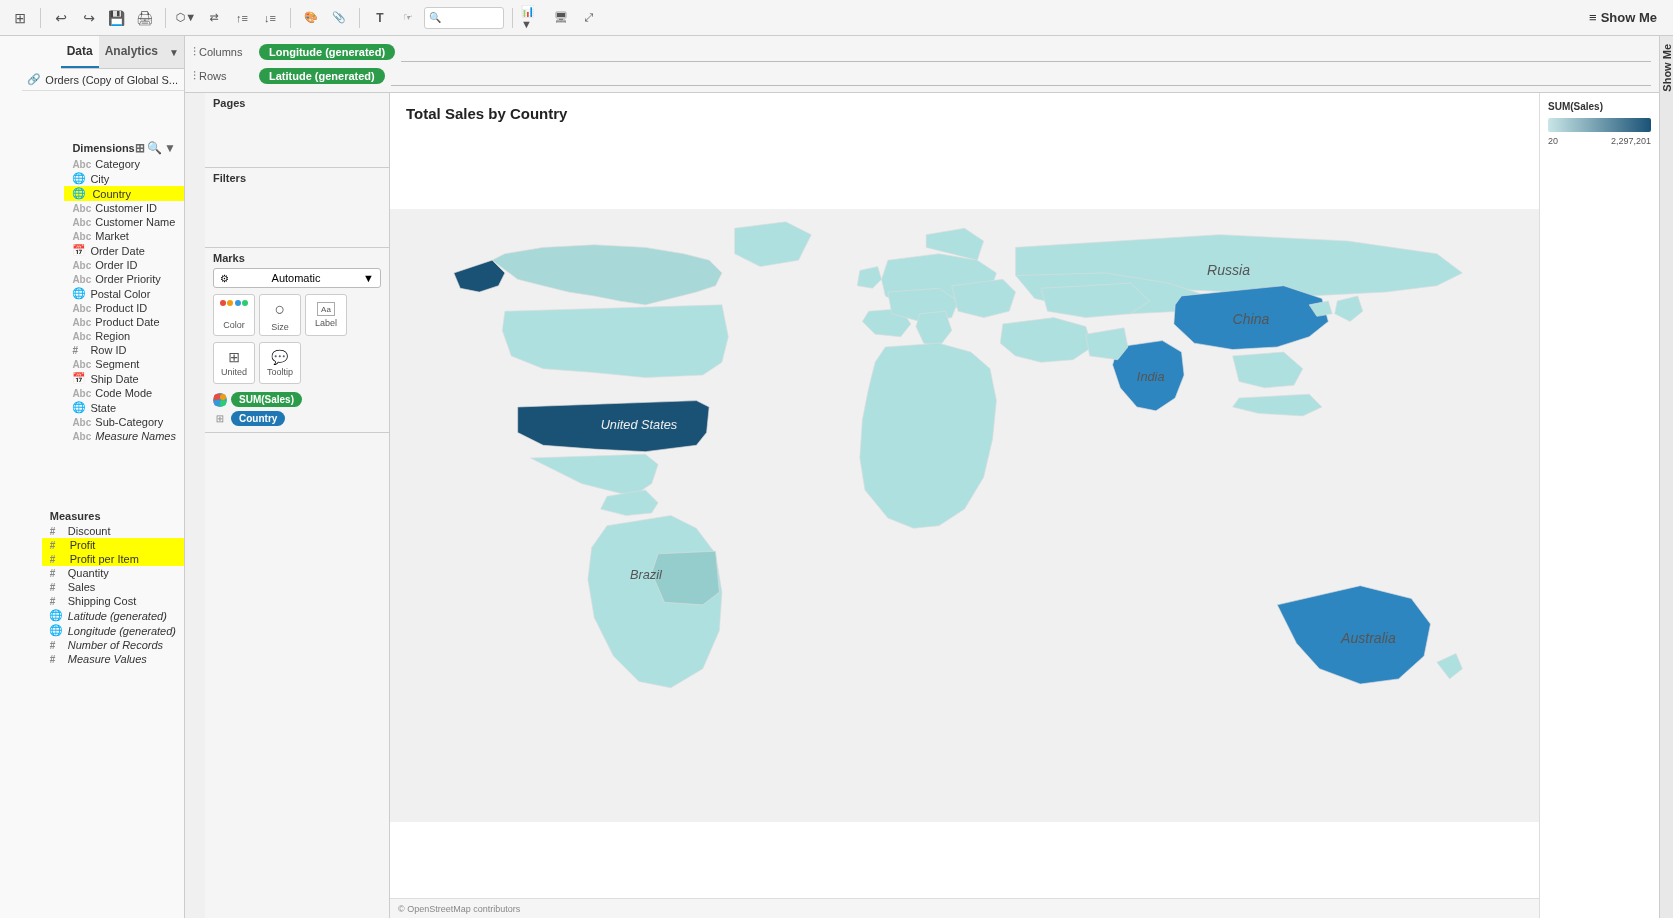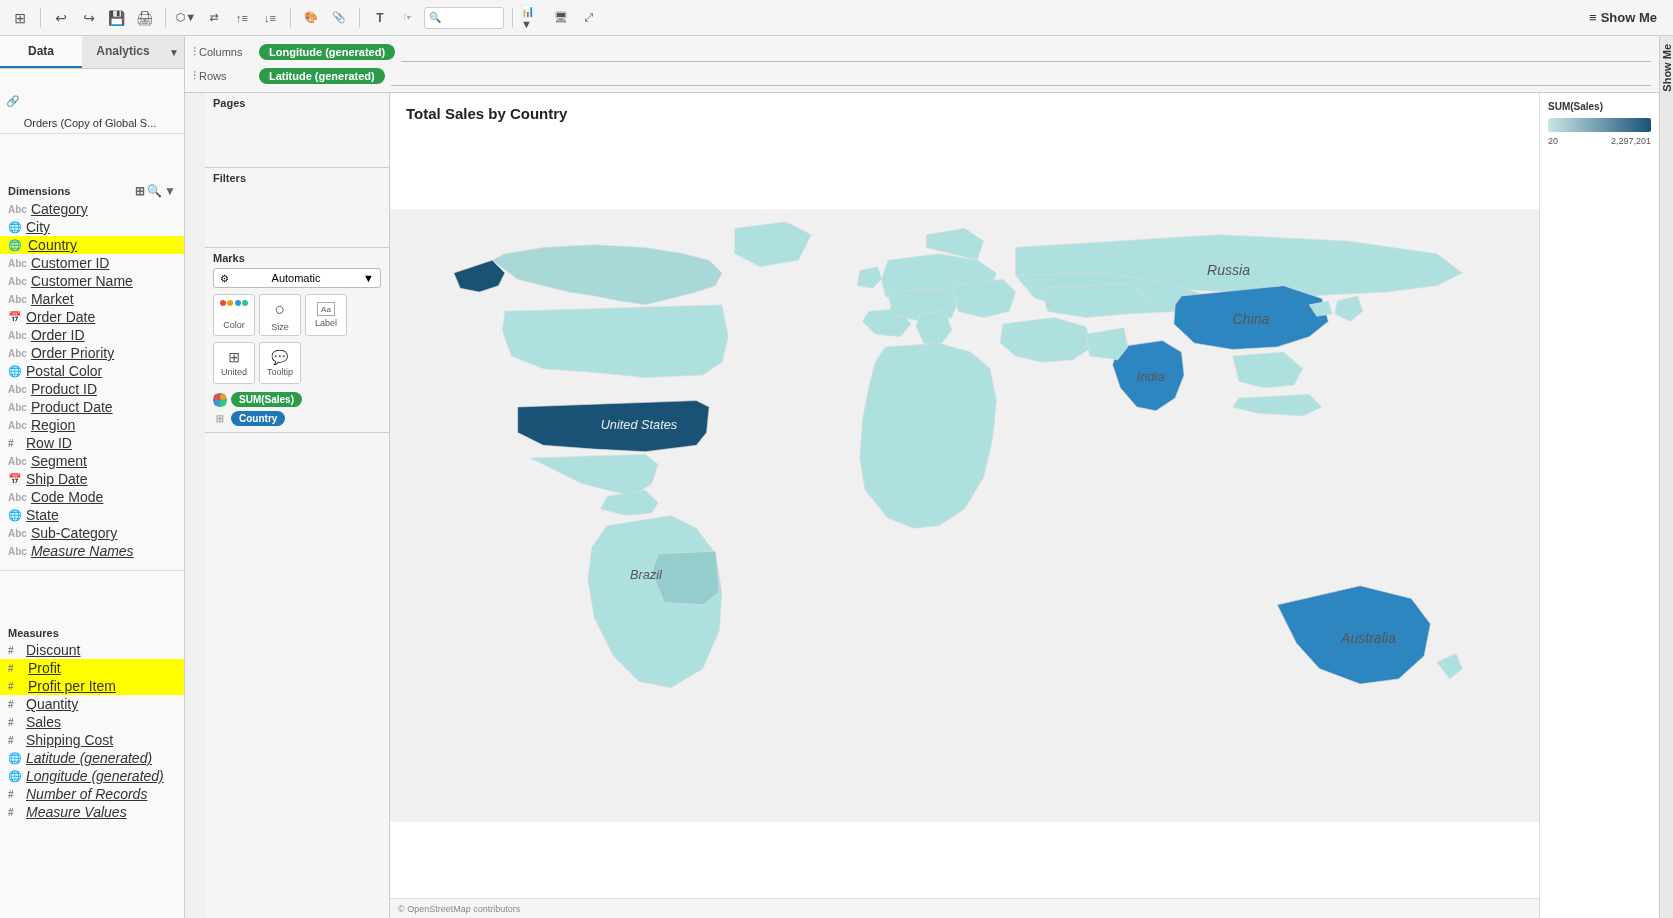--- a/index.html
+++ b/index.html
@@ -35,20 +35,21 @@
     }
 
     
     .left-sidebar {
       width: 185px;
       background: #f9f9f9;
       border-right: 1px solid #ccc;
       display: flex;
       flex-direction: column;
       overflow: hidden;
+      align-items: flex-end;
     }
     .sidebar-tabs {
       display: flex;
       border-bottom: 1px solid #ccc;
       background: #e8e8e8;
     }
     .sidebar-tab {
       flex: 1;
       padding: 8px 6px;
       text-align: center;
@@ -108,21 +109,21 @@
       color: #333;
       cursor: default;
       white-space: nowrap;
     }
     .item-type-icon { font-size: 10px; color: #aaa; min-width: 14px; font-weight: bold; }
     .item-type-icon.globe { color: #2196F3; font-size: 11px; }
     .item-type-icon.hash { color: #888; }
     .item-type-icon.abc { color: #aaa; font-style: normal; font-size: 10px; }
 
     .highlighted-yellow { background: #ffff00; padding: 0 2px; }
-    .item-label { font-size: 14px; text-decoration: underline; }
+    .item-label { font-size: 11px; }
     .item-label.italic { font-style: italic; }
 
     .sidebar-divider { height: 1px; background: #ddd; margin: 6px 0; }
 
     
     .center-panel {
       flex: 1;
       display: flex;
       flex-direction: column;
       overflow: hidden;
@@ -377,21 +378,21 @@
   <div class="left-sidebar">
 
     <div class="sidebar-tabs">
       <div class="sidebar-tab active">Data</div>
       <div class="sidebar-tab">Analytics</div>
       <div class="sidebar-tab-arrow">▼</div>
     </div>
 
     <div class="connection-row">
       <span class="connection-icon">🔗</span>
-      <span style="font-size:11px; color:#333; overflow:hidden; white-space:nowrap; text-overflow:ellipsis;margin-top:44px;">Orders (Copy of Global S...</span>
+      <span style="font-size:11px; color:#333; overflow:hidden; white-space:nowrap; text-overflow:ellipsis;">Orders (Copy of Global S...</span>
     </div>
 
     <div class="sidebar-section">
       <div class="sidebar-section-header">
         <span>Dimensions</span>
         <div class="sidebar-section-icons">
           <span class="sidebar-section-icon">⊞</span>
           <span class="sidebar-section-icon">🔍</span>
           <span class="sidebar-section-icon">▼</span>
         </div>

